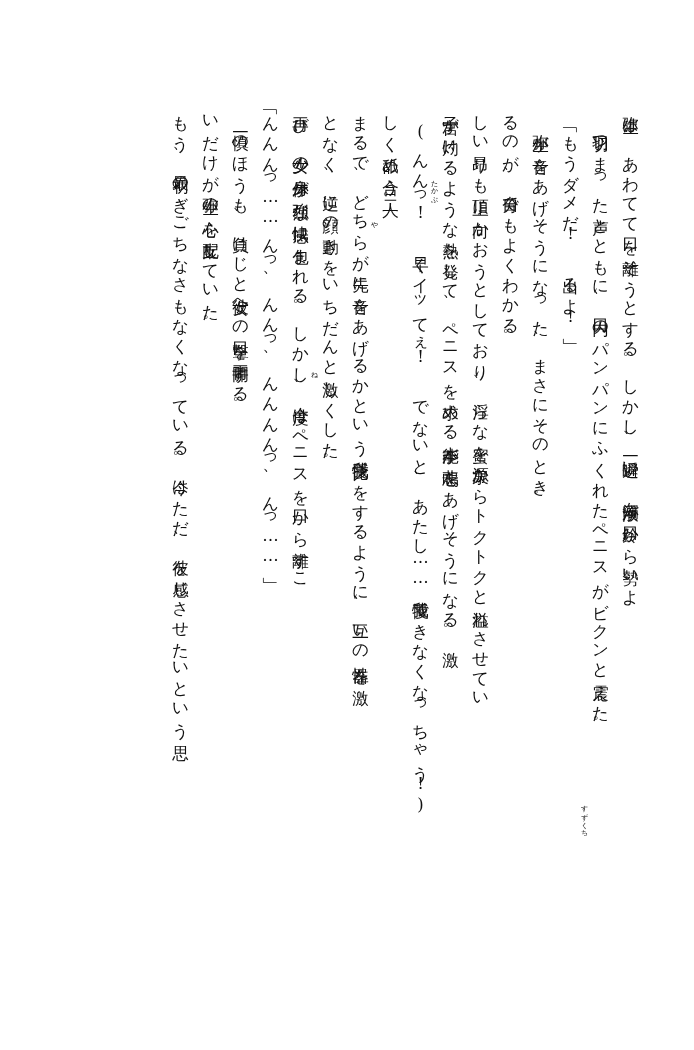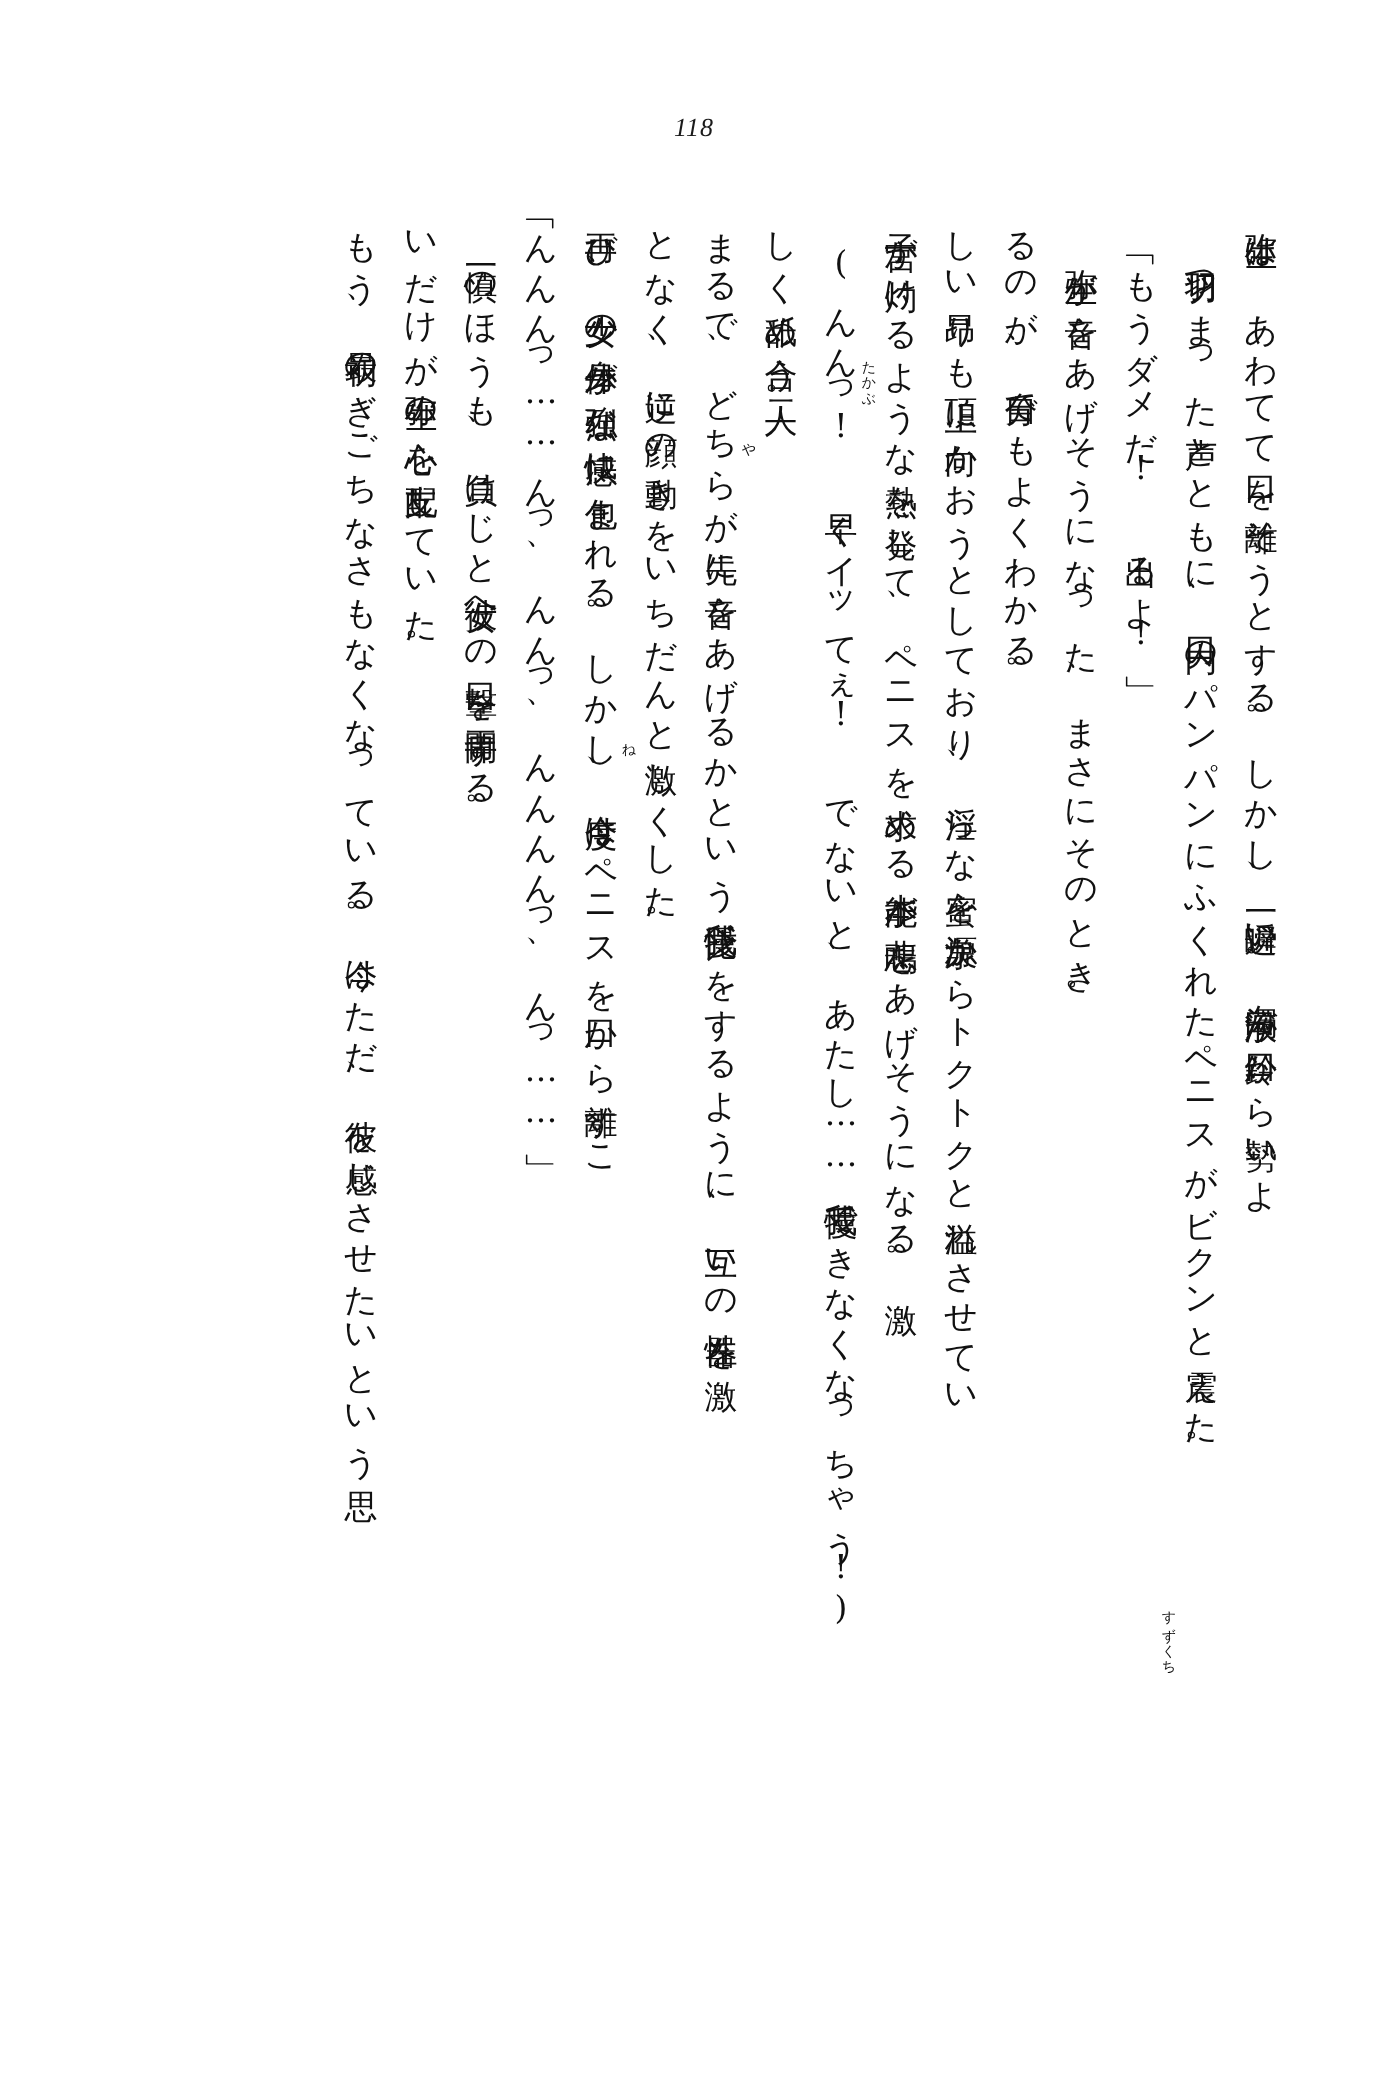--- a/index.html
+++ b/index.html
@@ -69,21 +69,20 @@
     -webkit-text-orientation: upright;
     line-height: 1;
     letter-spacing: 0.5px;
   }
 </style>
 </head>
 <body>
 
 <div class="page">
 
-  <div class="page-number">118</div>
 
   <div class="body-text">
     <div class="line">もう、最初のぎごちなさもなくなっている。今はただ、彼を感じさせたいという思</div>
     <div class="line">いだけが弥生の心を支配していた。</div>
     <div class="line indent">慎一のほうも、負けじと彼女への口撃を再開する。</div>
     <div class="line">「んんんっ……んっ、んんっ、んんんんっ、んっ……」</div>
     <div class="line">再び、少女の身体が強烈な快感に包まれる。しかし、今度はペニスを口から離すこ</div>
     <div class="line">となく、逆に顔の動きをいちだんと激しくした。</div>
     <div class="line">まるで、どちらが先に音をあげるかという我慢比べをするように、互いの性器を激</div>
     <div class="line">しく舐め合う二人。</div>

